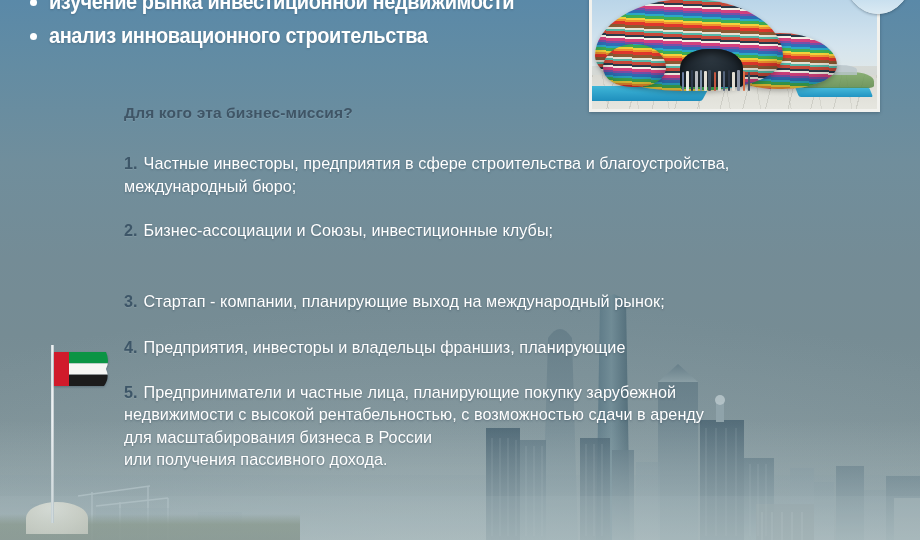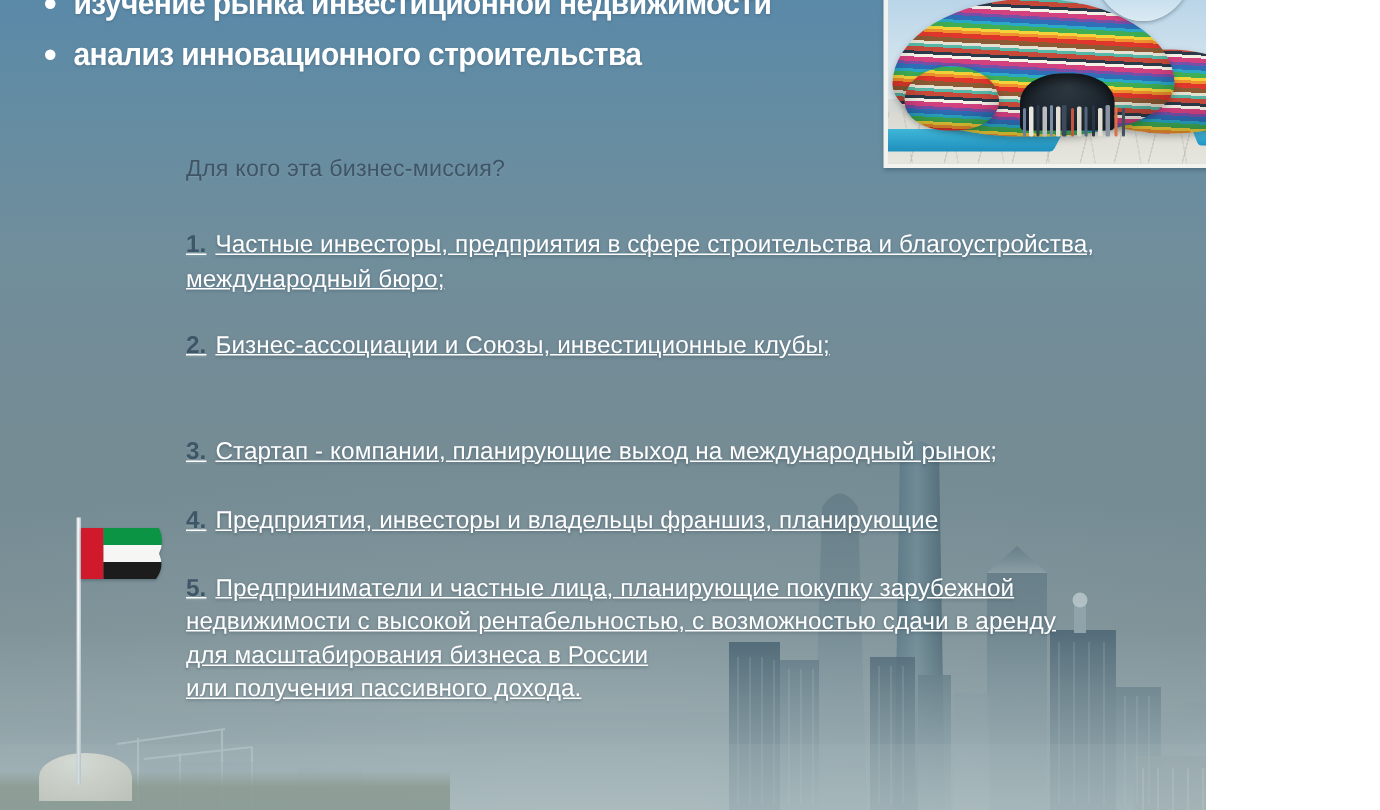--- a/index.html
+++ b/index.html
@@ -6,21 +6,21 @@
 
   html, body {
     width:920px; height:540px;
     overflow:hidden;
     font-family:"Liberation Sans", sans-serif;
   }
 
   
   #stage {
     position:relative;
-    width:804px; height:540px;
+    width:920px; height:540px;
     background:
       linear-gradient(to bottom,
         rgba(90,137,168,1.00) 0%,
         rgba(99,140,163,1.00) 12%,
         rgba(112,142,156,1.00) 30%,
         rgba(116,140,150,1.00) 48%,
         rgba(118,140,148,1.00) 62%,
         rgba(124,144,150,1.00) 76%,
         rgba(131,149,153,1.00) 88%,
         rgba(139,155,158,1.00) 100%);
@@ -207,36 +207,35 @@
   
   .content {
     position:absolute;
     left:124px; top:104px;
     width:780px;
     z-index:4;
   }
   .q-heading {
     color:#3f5566;
     font-size:15.5px;
-    font-weight:normal;
+    font-weight:bold;
     letter-spacing:.15px;
     margin-bottom:30px;
     text-shadow:0 1px 1px rgba(255,255,255,.12);
   }
   .item {
     margin-bottom:22px;
   }
   .item .line {
     color:#ffffff;
     font-size:16.2px;
     line-height:22.5px;
     letter-spacing:.05px;
     text-shadow:0 1px 2px rgba(45,65,80,.42);
     white-space:nowrap;
-    text-decoration:underline;
   }
   .item .num {
     color:#3d5668;
     font-weight:bold;
     font-size:16.2px;
     margin-right:6px;
     text-shadow:0 1px 1px rgba(255,255,255,.10);
   }
 
   

